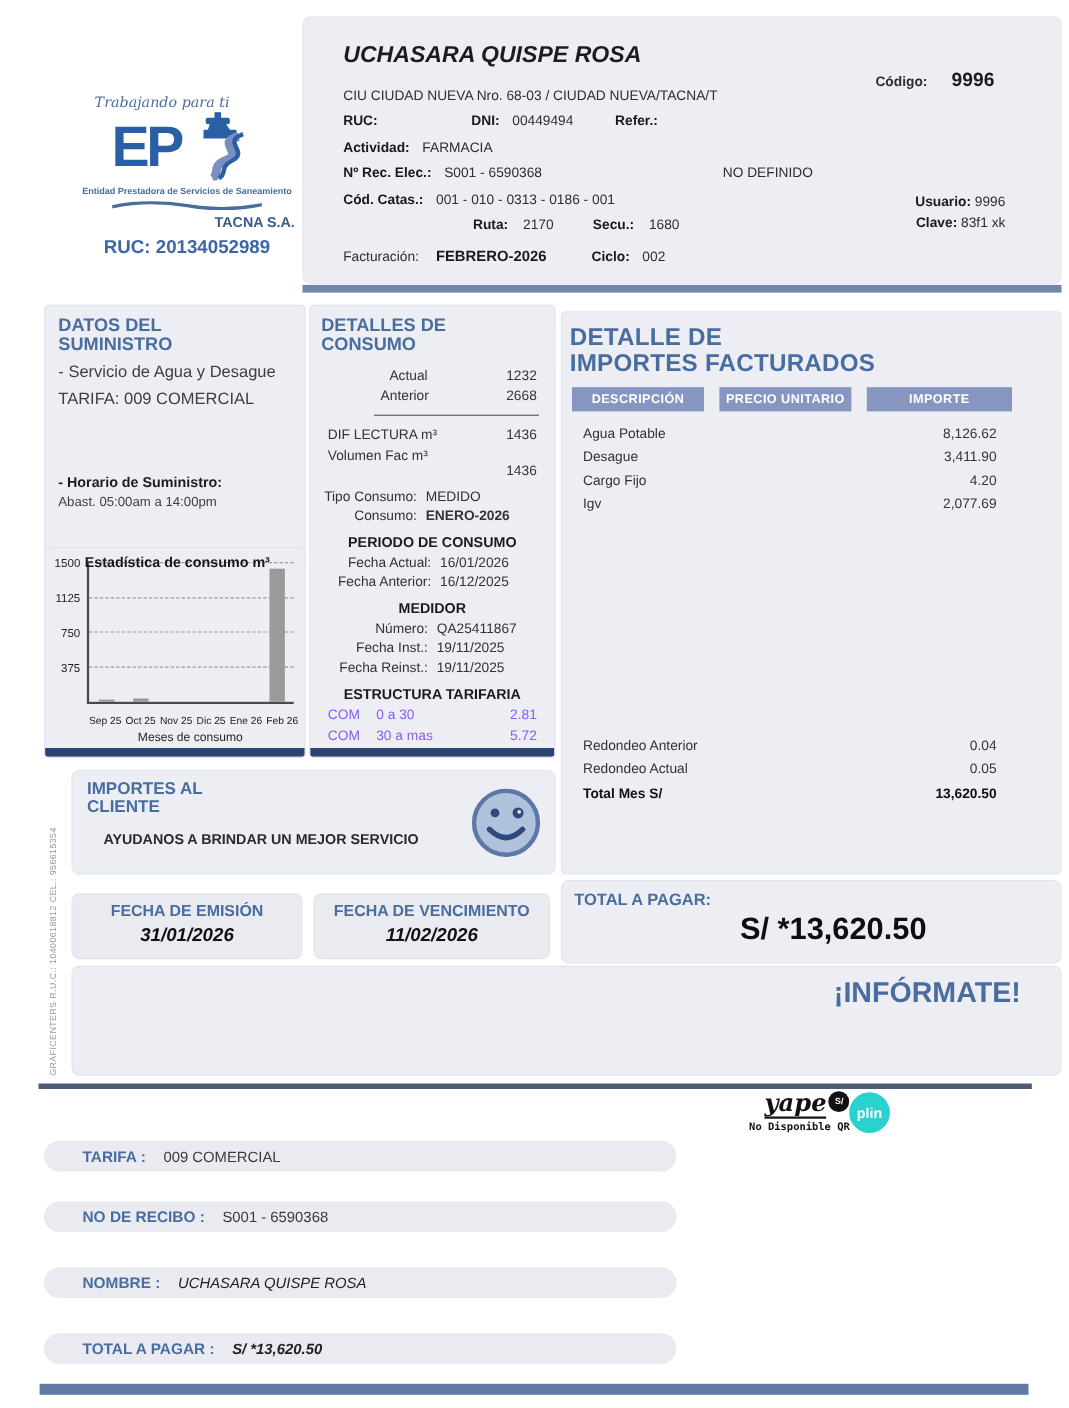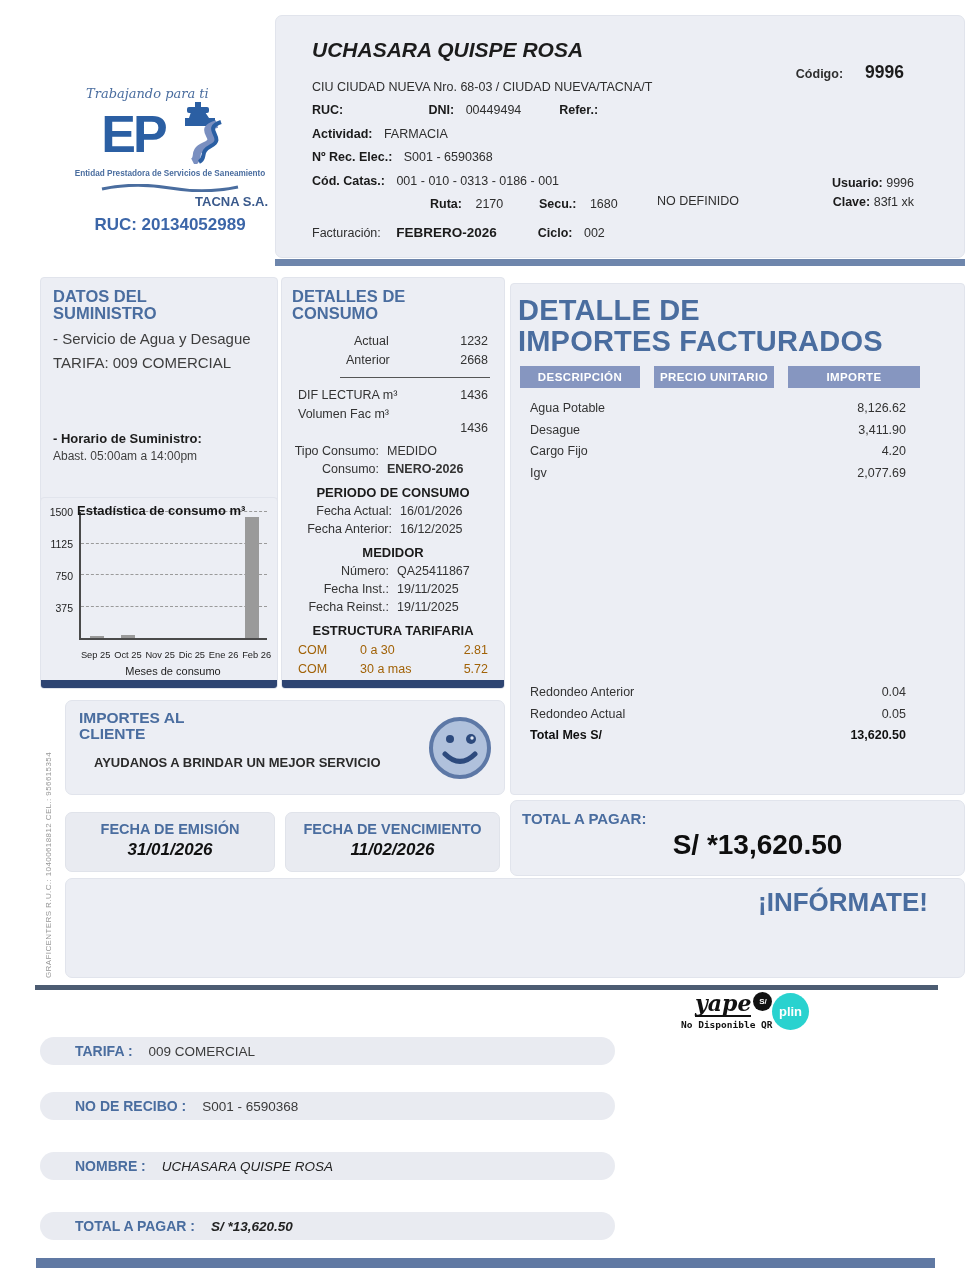--- a/index.html
+++ b/index.html
@@ -21,21 +21,21 @@
   
   #hcard { position:absolute; left:275px; top:15px; width:690px; height:243px; }
   .hcard-inner { position:relative; padding:22px 20px 0 36px; font-size:12.5px; color:#2e2e2e; height:100%; }
   .cust-name { font-size:21px; font-weight:bold; font-style:italic; color:#1c1c1c; margin-bottom:18px; }
   .codigo-box { position:absolute; right:60px; top:46px; display:flex; align-items:baseline; gap:22px; }
   .codigo-box .lab { font-size:12.5px; font-weight:bold; }
   .codigo-box .val { font-size:17.5px; font-weight:bold; color:#1c1c1c; }
   .hline { margin-bottom:9px; line-height:1.15; position:relative; }
   .hline b { color:#1a1a1a; }
   .inb { display:inline-block; }
-  .nodef { position:absolute; left:345px; top:0;margin-top:44px; }
+  .nodef { position:absolute; left:345px; top:0; }
   .user-box { position:absolute; right:50px; top:158px; text-align:right; line-height:1.55; }
   .user-box b { color:#1a1a1a; }
   .fact-line { margin-top:14px; }
   .fact-line .big { font-size:13.5px; font-weight:bold; color:#1a1a1a; }
   #hband { position:absolute; left:275px; top:259px; width:690px; height:7px; background:#6e86ac; }
 
   
   .sec-h { color:#4a6d9f; font-weight:bold; line-height:1.06; }
 
   
@@ -63,26 +63,26 @@
   
   #consumo { position:absolute; left:281px; top:277px; width:224px; height:412px; border-radius:4px; padding:10px 10px 0 10px; overflow:hidden; }
   #consumo .sec-h { font-size:16.5px; }
   .crow { display:flex; justify-content:space-between; font-size:12.5px; color:#333; margin-top:5px; }
   .crow .r { text-align:right; }
   .crow2 { display:flex; font-size:12.5px; color:#333; margin-top:4px; }
   .crow2 .l { width:95px; text-align:right; padding-right:8px; }
   .meter-rows .crow2 .l { width:105px; }
   .rule { border-top:1.5px solid #555; margin:10px 4px 10px 48px; }
   .ctr { text-align:center; font-size:13px; font-weight:bold; color:#1b1b1b; margin-top:9px; }
-  .trow { display:flex; font-size:12.5px; color:#a16207; margin-top:5px; padding:0 6px;gap:18px; }
+  .trow { display:flex; font-size:12.5px; color:#8b5cf6; margin-top:5px; padding:0 6px; }
   .trow .c1 { width:44px; } .trow .c2 { flex:1; } .trow .c3 { width:44px; text-align:right; }
 
   
   #importes { position:absolute; left:510px; top:283px; width:455px; height:512px; border-radius:4px; padding:11px 0 0 7px; }
-  #importes .sec-h { font-size:29px; letter-spacing:0.2px; }
+  #importes .sec-h { font-size:22px; letter-spacing:0.2px; }
   .chips { display:flex; gap:14px; margin:10px 0 0 2px; }
   .chip { background:#8696c0; color:#fff; font-weight:bold; font-size:11.5px; letter-spacing:0.4px; height:22px; display:flex; align-items:center; justify-content:center; }
   .chip.c-desc { width:120px; } .chip.c-prec { width:120px; } .chip.c-imp { width:132px; }
   .irows { margin-top:13px; padding:0 58px 0 12px; }
   .irow { display:flex; justify-content:space-between; font-size:12.5px; color:#333; margin-bottom:7.5px; }
   .ispacer { height:198px; }
   .irow.total b { color:#111; }
 
   
   #mensaje { position:absolute; left:65px; top:700px; width:440px; height:95px; }

